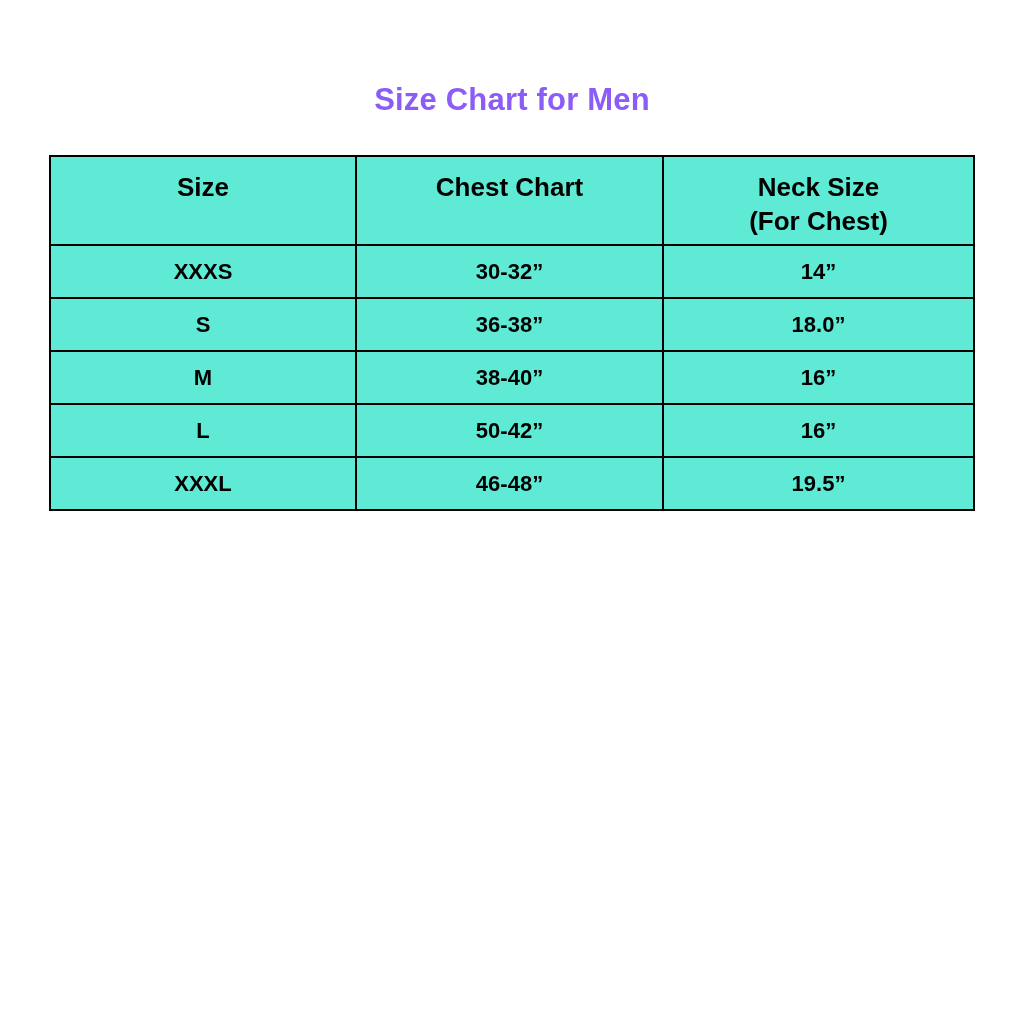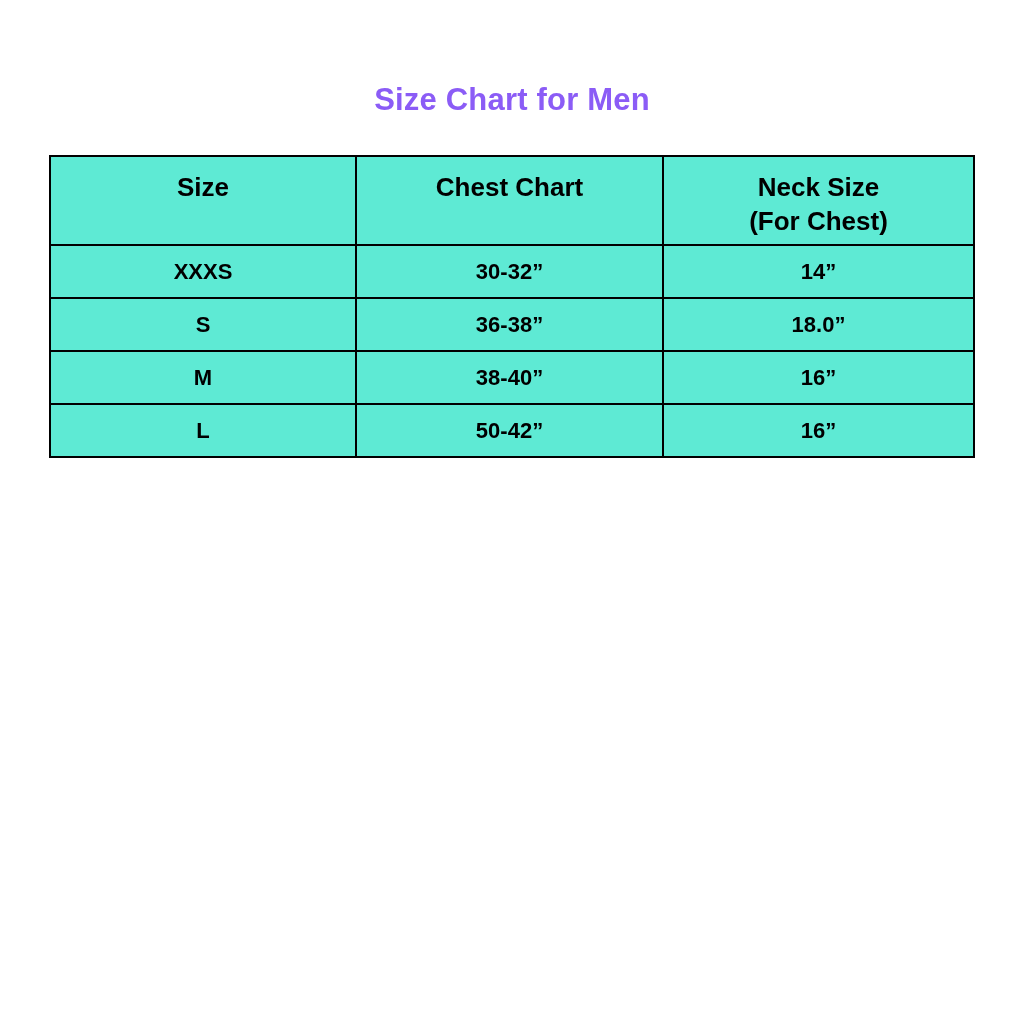--- a/index.html
+++ b/index.html
@@ -94,16 +94,21 @@
       <tr>
         <td>M</td>
         <td>38-40”</td>
         <td>16”</td>
       </tr>
       <tr>
         <td>L</td>
         <td>50-42”</td>
         <td>16”</td>
       </tr>
+      <tr>
+        <td>XXXL</td>
+        <td>46-48”</td>
+        <td>19.5”</td>
+      </tr>
     </tbody>
   </table>
 
 </div>
 
 </body></html>

